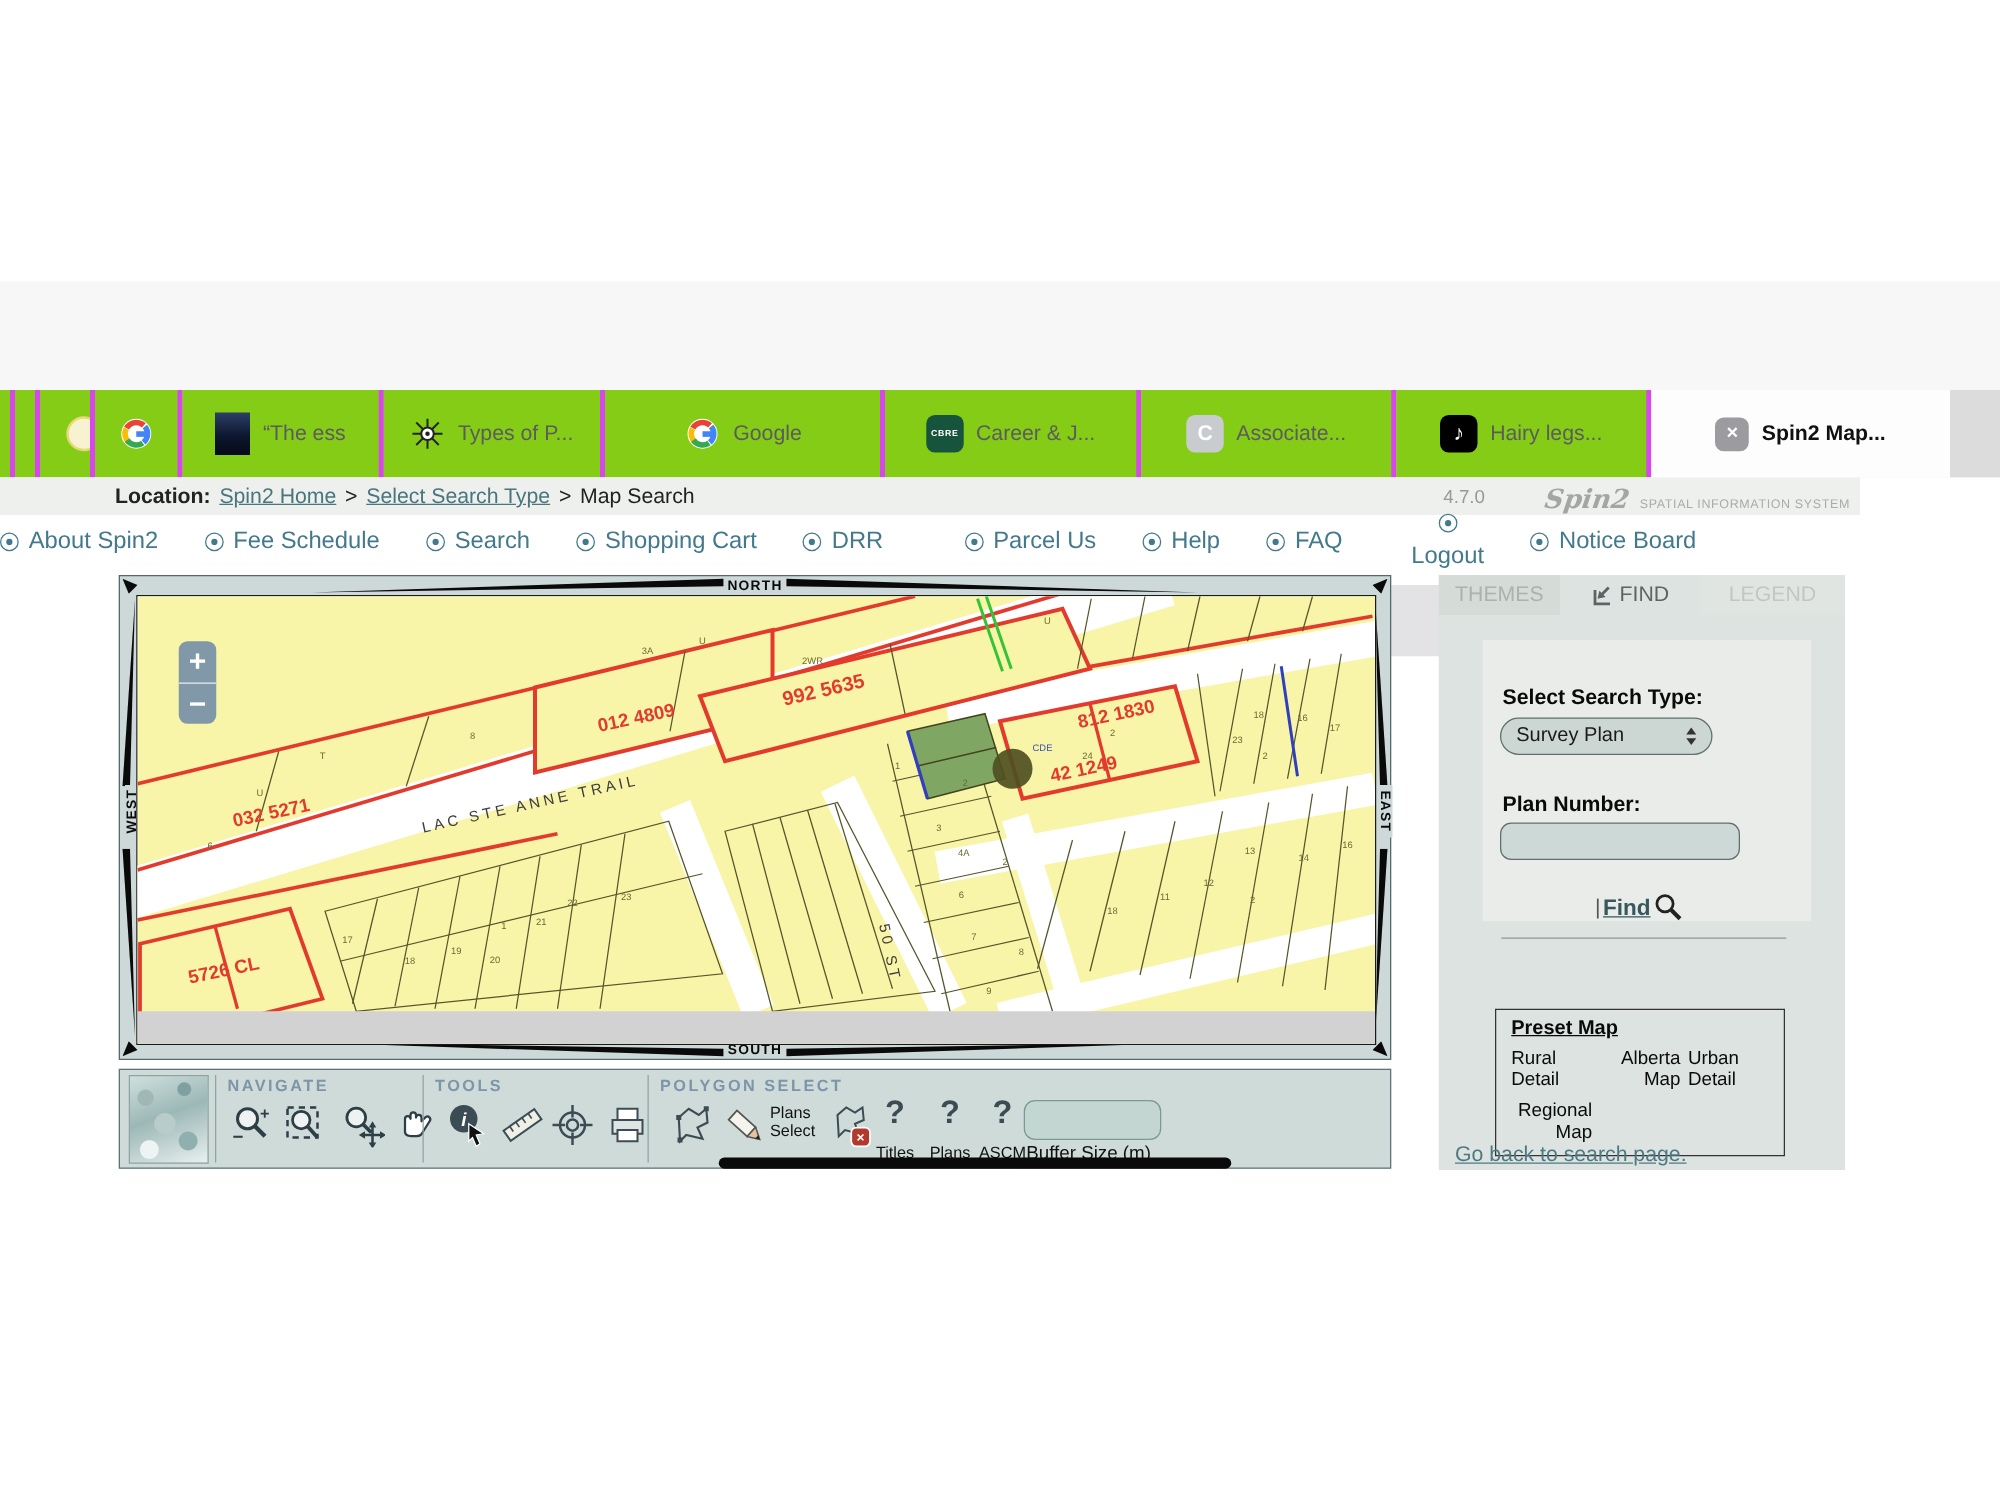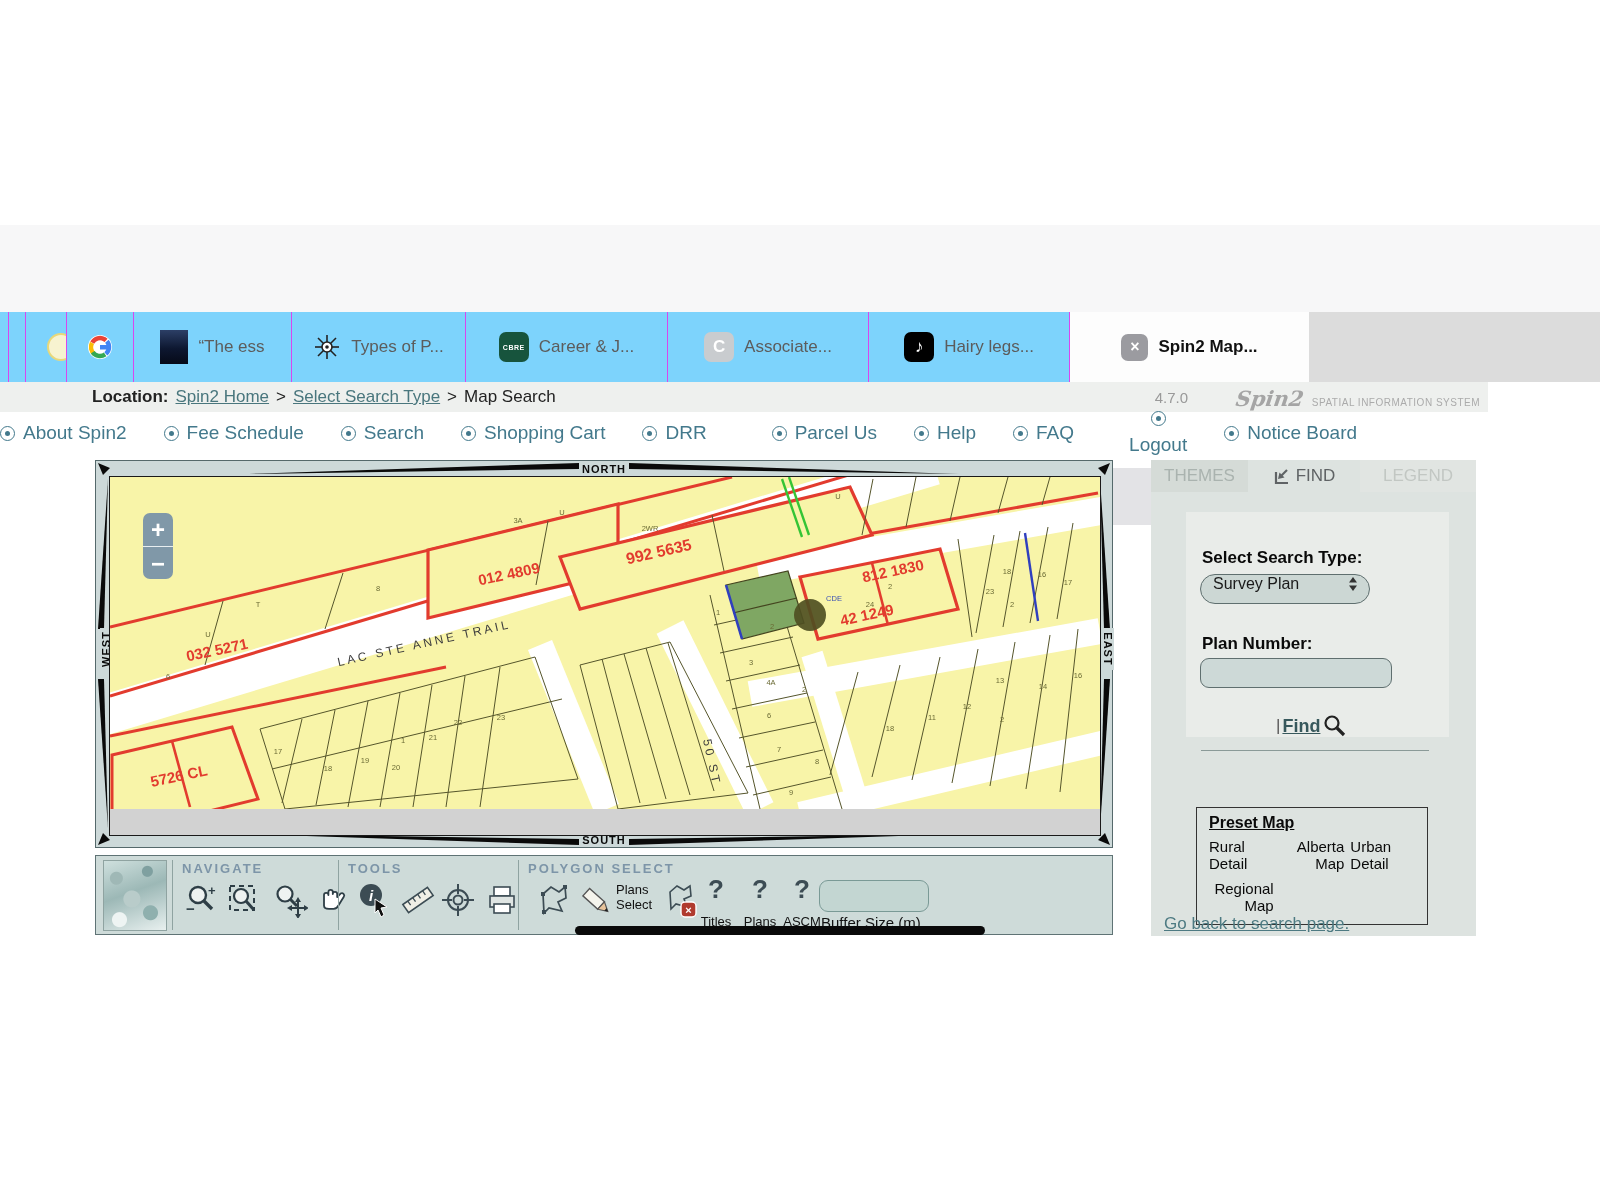--- a/index.html
+++ b/index.html
@@ -13,22 +13,22 @@
   #urlbar{left:345px;top:243px;width:877px;height:57px;background:#e3e3e6;border-radius:14px;
           display:flex;align-items:center;}
   #reader{position:absolute;left:18px;top:0;height:57px;display:flex;align-items:center;color:#1c1c1e;}
   #reader .a1{font-size:15px;} #reader .a2{font-size:21px;}
   #urltext{width:100%;text-align:center;font-size:22px;}
   #urltext .pre{color:#8a8a8e;} #urltext .host{color:#1c1c1e;}
   #reload{position:absolute;right:14px;top:9px;}
 
   
   #tabbar{left:0;top:312px;width:1600px;height:70px;background:#d5d5d5;display:flex;}
-  .tab{height:70px;border-right:1px solid #d946ef;display:flex;align-items:center;justify-content:center;
-       gap:10px;overflow:hidden;background:#7dd3fc;color:#5c5c5c;font-size:17px;white-space:nowrap;flex:0 0 auto;}
+  .tab{height:70px;border-right:4px solid #d946ef;display:flex;align-items:center;justify-content:center;
+       gap:10px;overflow:hidden;background:#84cc16;color:#5c5c5c;font-size:17px;white-space:nowrap;flex:0 0 auto;}
   .tab.active{background:#fdfdfd;color:#111;font-weight:bold;border-right:none;}
   .tab .fav{flex:0 0 auto;display:flex;align-items:center;justify-content:center;}
   .tabfill{flex:1 1 auto;background:#dcdcdc;}
   .fav-photo{width:28px;height:34px;background:linear-gradient(180deg,#2c3f66 0%,#0d1730 55%,#060a18 100%);}
   .fav-sq{width:30px;height:30px;border-radius:7px;display:flex;align-items:center;justify-content:center;}
   .fav-cbre{background:#17543d;color:#fff;font-size:7px;font-weight:bold;letter-spacing:.5px;}
   .fav-c{background:#c9cccf;color:#fff;font-size:17px;font-weight:bold;}
   .fav-tiktok{background:#000;color:#fff;font-size:17px;}
   .fav-close{width:27px;height:27px;border-radius:7px;background:#9b9ba0;color:#fff;font-size:16px;
              font-weight:bold;display:flex;align-items:center;justify-content:center;}
@@ -99,21 +99,21 @@
   #panel{left:1140px;top:460px;width:336px;height:476px;}
   #ptabs{left:11px;top:0;width:325px;height:32px;display:flex;}
   .ptab{height:32px;display:flex;align-items:center;justify-content:center;gap:6px;font-size:17px;cursor:pointer;}
   #ptab-themes{width:97px;background:#d5dbd7;color:#aab3af;}
   #ptab-find{width:112px;background:#dde3e0;color:#5f6365;}
   #ptab-legend{width:116px;background:#e1e5e2;color:#c2c7c3;}
   #pbody{left:11px;top:32px;width:325px;height:444px;background:#dde3e0;}
   #formbox{left:35px;top:20px;width:263px;height:225px;background:#e9ece9;}
   .flabel{font-size:17px;font-weight:bold;color:#0a0a0a;}
   #selectpill{left:5px;top:30px;width:170px;height:30px;background:#ccd7d4;border:1.5px solid #5f6f6f;
-      border-radius:16px;display:flex;padding:0 10px 0 12px;box-sizing:border-box;cursor:pointer;}
+      border-radius:16px;display:flex;align-items:center;padding:0 10px 0 12px;box-sizing:border-box;cursor:pointer;}
   #selectpill .val{flex:1;font-size:16px;color:#1a1a1a;}
   #planinput{left:3px;top:30px;width:192px;height:30px;background:#cdd9d7;border:1.5px solid #5f6f6f;border-radius:9px;
       font-size:16px;padding:0 8px;box-sizing:border-box;font-family:"Liberation Sans",sans-serif;}
   #findrow{left:90px;top:202px;display:flex;align-items:center;gap:2px;cursor:pointer;}
   #findrow .cursorbar{color:#555;font-size:17px;font-weight:normal;}
   #findrow .txt{color:#37585c;font-size:18px;font-weight:bold;text-decoration:underline;}
   #formhr{left:15px;top:238px;width:228px;border-bottom:1px solid #8a9a98;}
   #presetbox{left:45px;top:315px;width:232px;border:1px solid #333;padding:6px 12px 10px 12px;box-sizing:border-box;}
   #presetbox .ptitle{font-size:16px;font-weight:bold;text-decoration:underline;color:#0a0a0a;margin-bottom:6px;}
   #presetgrid{display:grid;grid-template-columns:1fr 1fr 1fr;row-gap:8px;column-gap:6px;font-size:15px;color:#0a0a0a;}
@@ -209,20 +209,33 @@
             <line x1="14" y1="2" x2="14" y2="26"></line>
               <line x1="2" y1="14" x2="26" y2="14"></line>
             <line x1="5" y1="5" x2="23" y2="23"></line>
               <line x1="23" y1="5" x2="5" y2="23"></line>
           </g>
           <circle cx="14" cy="14" r="5" fill="#fff" stroke="#222" stroke-width="1.6"></circle>
           <circle cx="14" cy="14" r="1.8" fill="#222"></circle>
         </svg>
       </span>
       <span>Types of P...</span>
+    </div>
+    <div class="tab" style="width:220px;">
+      <span class="fav">
+        <svg width="30" height="30">
+          <circle cx="15" cy="15" r="12" fill="#fff"></circle>
+          <circle cx="15" cy="15" r="9" fill="none" stroke="#EA4335" stroke-width="4.5" stroke-dasharray="16 41" transform="rotate(-150 15 15)"></circle>
+          <circle cx="15" cy="15" r="9" fill="none" stroke="#FBBC05" stroke-width="4.5" stroke-dasharray="12 45" transform="rotate(130 15 15)"></circle>
+          <circle cx="15" cy="15" r="9" fill="none" stroke="#34A853" stroke-width="4.5" stroke-dasharray="14 43" transform="rotate(55 15 15)"></circle>
+          <circle cx="15" cy="15" r="9" fill="none" stroke="#4285F4" stroke-width="4.5" stroke-dasharray="14 43" transform="rotate(-40 15 15)"></circle>
+          <rect x="15" y="13" width="9" height="4.5" fill="#4285F4"></rect>
+        </svg>
+      </span>
+      <span>Google</span>
     </div>
     <div class="tab" style="width:201px;">
       <span class="fav fav-sq fav-cbre">CBRE</span>
       <span>Career &amp; J...</span>
     </div>
     <div class="tab" style="width:200px;">
       <span class="fav fav-sq fav-c">C</span>
       <span>Associate...</span>
     </div>
     <div class="tab" style="width:200px;">

